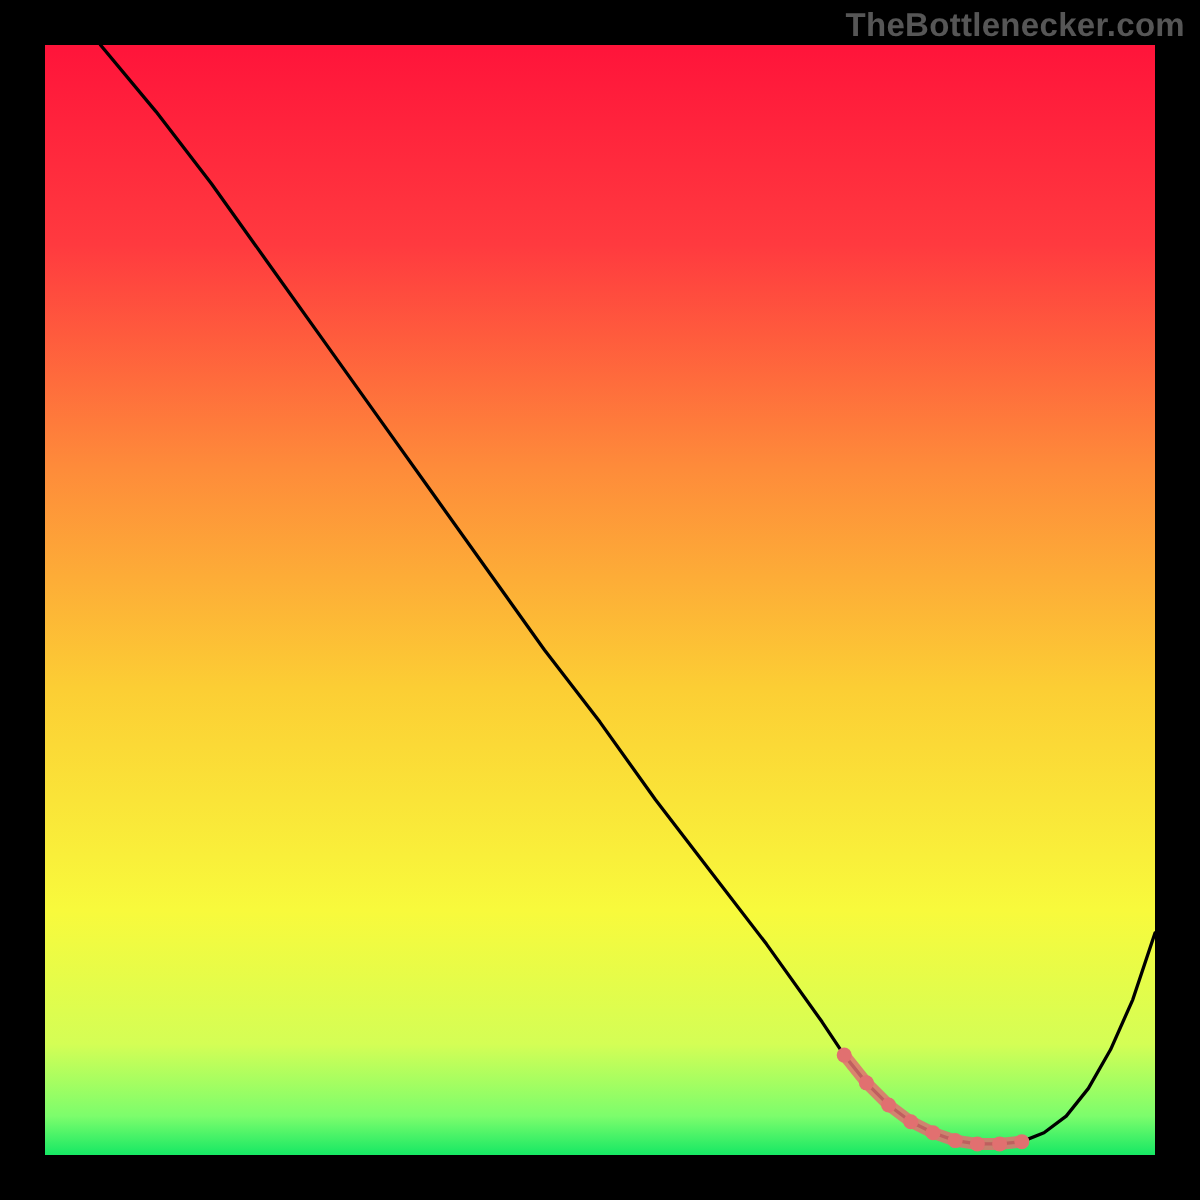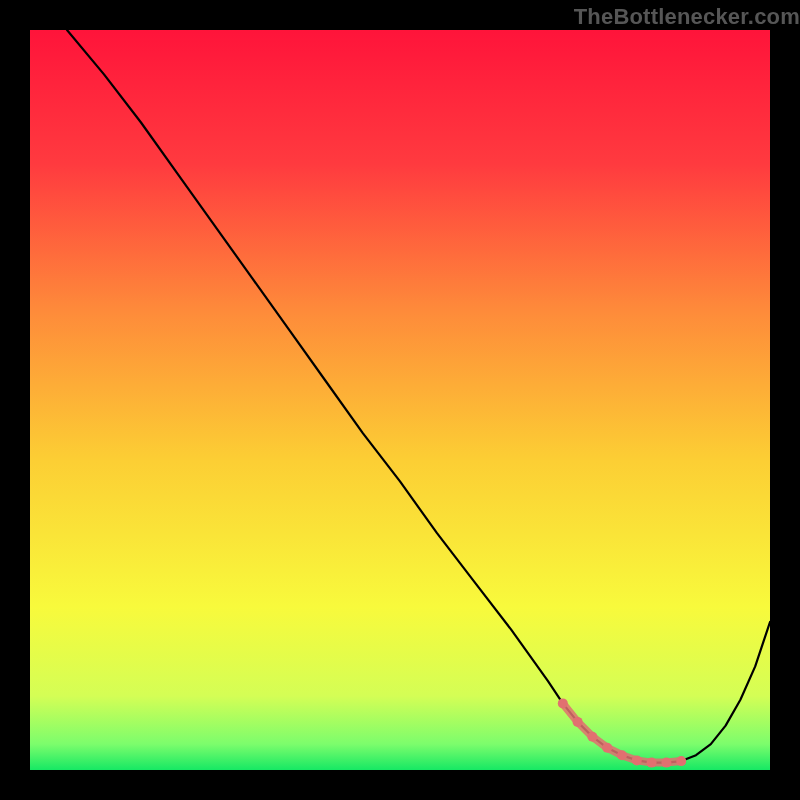--- a/index.html
+++ b/index.html
@@ -12,21 +12,21 @@
   }
   .wrap {
     position: relative;
     width: 800px;
     height: 800px;
     background: #000;
   }
   .watermark {
     position: absolute;
     top: 4px;
-    right: 0;
+    right: 10px;
     font-family: Arial, Helvetica, sans-serif;
     font-size: 22px;
     font-weight: 600;
     color: #565656;
     letter-spacing: 0.2px;
     z-index: 10;
   }
   svg.chart {
     position: absolute;
     left: 30px;

